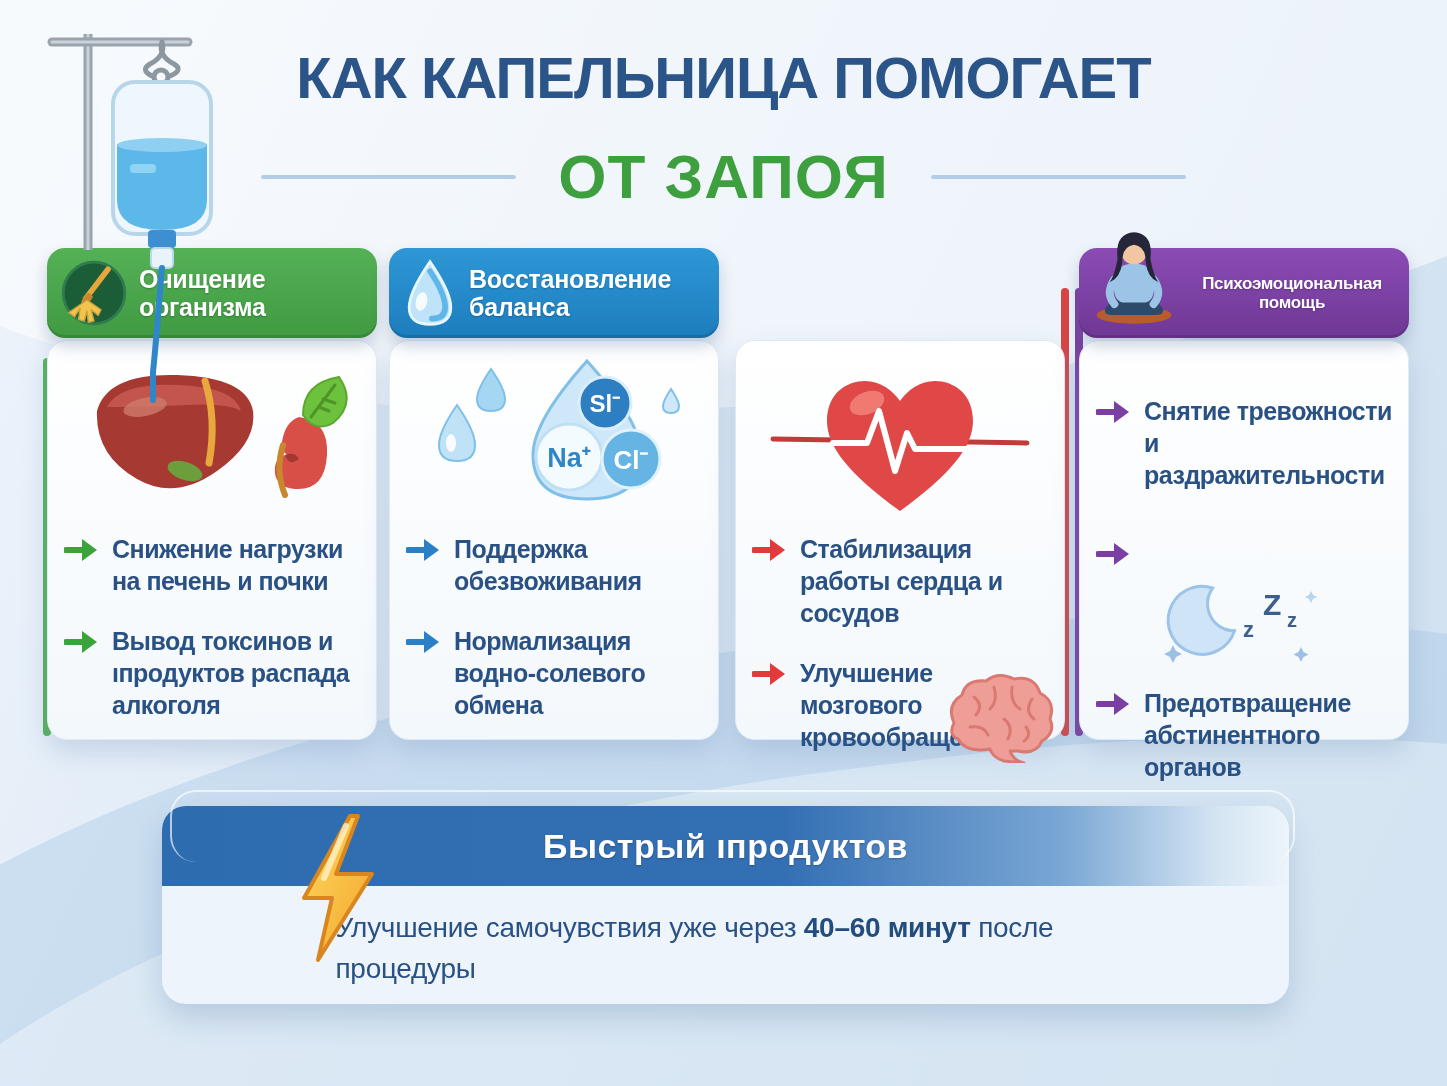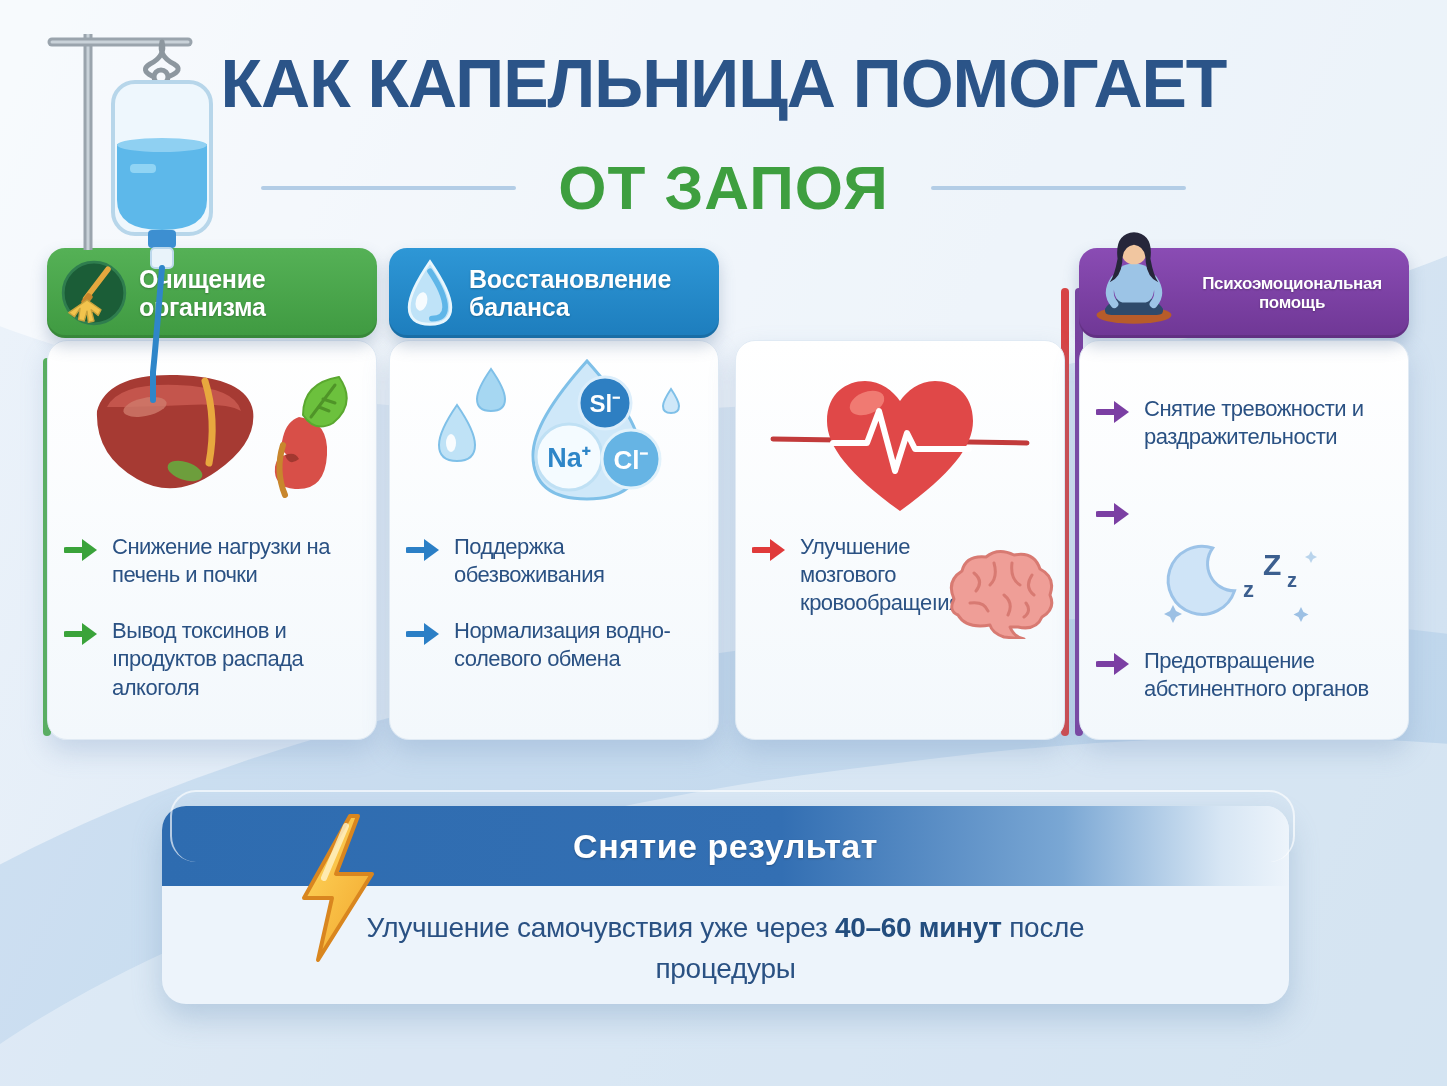--- a/index.html
+++ b/index.html
@@ -11,21 +11,21 @@
   
   .sweep1{position:absolute;left:-250px;top:-420px;width:2100px;height:820px;border-radius:50%;
     background:rgba(255,255,255,.55);transform:rotate(-6deg);}
   .sweep2{position:absolute;left:-300px;top:640px;width:2300px;height:900px;border-radius:48%;
     background:rgba(163,198,230,.38);transform:rotate(-7deg);}
   .sweep3{position:absolute;left:-200px;top:760px;width:2300px;height:900px;border-radius:48%;
     background:rgba(255,255,255,.35);transform:rotate(-7deg);}
 
   
   .title-wrap{position:absolute;left:0;right:0;top:44px;text-align:center;z-index:2;}
-  .title-line1{margin:0;font-size:68px;font-weight:bold;letter-spacing:-1px;color:#2b5488;}
+  .title-line1{margin:0;font-size:58px;font-weight:bold;letter-spacing:-1px;color:#2b5488;}
   .title-row2{display:flex;align-items:center;justify-content:center;gap:30px;margin-top:18px;}
   .title-dash{width:255px;height:4px;border-radius:3px;background:#b3cde6;}
   .title-line2{margin:12px;font-size:62px;font-weight:bold;letter-spacing:1px;color:#3e9f3f;}
 
   
   .col{position:absolute;top:248px;width:330px;height:492px;}
   .c0{left:47px}.c1{left:389px}.c2{left:735px}.c3{left:1079px}
   .col-head{position:relative;height:90px;border-radius:18px;display:flex;align-items:center;
     gap:10px;padding:6px 12px;box-sizing:border-box;z-index:3;
     box-shadow:0 8px 16px rgba(80,110,150,.30), inset 0 -3px 0 rgba(0,0,0,.12);}
@@ -43,38 +43,38 @@
     box-shadow:0 12px 26px rgba(110,145,185,.28);padding:10px 16px;box-sizing:border-box;z-index:2;}
   
   .c0::before,.c2::after,.c3::before{content:"";position:absolute;top:110px;bottom:4px;width:8px;
     border-radius:8px;z-index:1;}
   .c0::before{left:-4px;background:#57b258;}
   .c2::after{right:-4px;top:40px;background:#d94444;}
   .c3::before{left:-4px;top:40px;background:#7c3fa1;}
 
   .illus{display:block;margin:8px auto 14px;}
   .item{display:flex;gap:12px;margin:0 0 28px;}
-  .item p{margin:0;font-size:22px;font-weight:normal;letter-spacing:-0.5px;color:#2a5183;line-height:1.28;}
+  .item p{margin:0;font-size:25px;font-weight:bold;letter-spacing:-0.5px;color:#2a5183;line-height:1.28;}
   .arrow{flex:0 0 36px;margin-top:4px;}
   .c0 .arrow{color:#3aa33a}.c1 .arrow{color:#2b7fc6}.c2 .arrow{color:#e03a3a}.c3 .arrow{color:#7b3fa3}
   .item.rel{position:relative;padding-right:118px;}
   .brain-pos{position:absolute;right:-10px;top:14px;}
   .moon-pos{display:block;margin:-6px auto 16px;}
   .c3 .first{margin-top:44px;}
 
   
   .banner{position:absolute;left:162px;top:806px;width:1127px;height:198px;border-radius:24px;
     background:#edf4fb;box-shadow:0 14px 30px rgba(100,140,180,.32);z-index:2;}
   .banner::before{content:"";position:absolute;left:8px;right:-6px;top:-16px;height:70px;
     border-radius:26px;border:2px solid rgba(255,255,255,.65);border-bottom:none;pointer-events:none;}
   .banner-head{height:80px;border-radius:24px 24px 0 0;display:flex;align-items:center;justify-content:center;
     background:linear-gradient(90deg,#2e6cb0 0%,#336fb3 55%,#7aa7d4 80%,#d7e6f4 94%,#edf4fb 100%);}
   .banner-head h2{margin:0;color:#ffffff;font-size:34px;font-weight:bold;letter-spacing:.5px;
     text-shadow:0 1px 2px rgba(0,0,0,.25);}
-  .banner-body{padding-top:22px;text-align:center;}
+  .banner-body{padding-top:22px;}
   .banner-body p{margin:0 auto;max-width:780px;font-size:28px;letter-spacing:-0.3px;color:#2a5183;line-height:1.45;}
   .banner-body b{font-weight:bold;color:#234d7e;}
   .bolt{position:absolute;left:126px;top:6px;z-index:4;}
 
   .iv{position:absolute;left:30px;top:14px;z-index:6;}
 </style>
 </head>
 <body>
 
 <div class="poster">
@@ -201,20 +201,29 @@
   </section>
 
   <section class="col c2">
     <div class="col-card">
       <svg class="illus" width="290" height="160" viewBox="0 0 290 160">
         <line x1="18" y1="80" x2="272" y2="84" stroke="#c23b3b" stroke-width="5" stroke-linecap="round"></line>
         <path d="M145 152 C95 116 72 88 72 62 C72 34 92 22 110 22 C126 22 138 32 145 42 C152 32 164 22 180 22 C198 22 218 34 218 62 C218 88 195 116 145 152 Z" fill="#e04848"></path>
         <ellipse cx="112" cy="44" rx="18" ry="11" fill="#f07a72" transform="rotate(-22 112 44)"></ellipse>
         <polyline points="78,84 112,84 124,52 140,112 152,74 160,90 214,90" fill="none" stroke="#ffffff" stroke-width="6" stroke-linecap="round" stroke-linejoin="round"></polyline>
       </svg>
+      <div class="item">
+        <span class="arrow">
+          <svg width="34" height="26" viewBox="0 0 34 26">
+              <line x1="2" y1="13" x2="20" y2="13" stroke="currentColor" stroke-width="6" stroke-linecap="round"></line>
+              <path d="M18 2 L33 13 L18 24 Z" fill="currentColor"></path>
+            </svg>
+        </span>
+        <p>Стабилизация работы сердца и сосудов</p>
+      </div>
       <div class="item rel">
         <span class="arrow">
           <svg width="34" height="26" viewBox="0 0 34 26">
               <line x1="2" y1="13" x2="20" y2="13" stroke="currentColor" stroke-width="6" stroke-linecap="round"></line>
               <path d="M18 2 L33 13 L18 24 Z" fill="currentColor"></path>
             </svg>
         </span>
         <p>Улучшение мозгового кровообращеıия</p>
         <svg class="brain-pos" width="118" height="92" viewBox="0 0 118 92">
           <path d="M14 52 Q6 34 22 24 Q26 8 46 10 Q58 0 74 8 Q94 4 100 22 Q116 30 110 48 Q116 62 102 70 Q96 84 78 80 L70 80 Q74 90 84 92 L64 90 Q52 86 50 78 Q26 82 18 68 Q8 64 14 52 Z" fill="#ef9e97" stroke="#d87a72" stroke-width="3" stroke-linejoin="round"></path>
@@ -284,19 +293,19 @@
           <linearGradient id="gold" x1="0" y1="0" x2="1" y2="1">
             <stop offset="0" stop-color="#ffd95e"></stop>
               <stop offset="1" stop-color="#f2a52c"></stop>
           </linearGradient>
         </defs>
         <path d="M62 4 L70 4 L48 62 L84 62 L30 148 L44 86 L16 86 Z" fill="url(#gold)" stroke="#d9861f" stroke-width="4" stroke-linejoin="round"></path>
         <path d="M58 14 L36 66" stroke="#fff3c9" stroke-width="6" stroke-linecap="round" opacity=".8"></path>
       </svg>
     </span>
     <div class="banner-head">
-      <h2>Снятие результат</h2>
+      <h2>Быстрый ıпродуктов</h2>
     </div>
     <div class="banner-body">
       <p><span>Улучшение самочувствия уже через </span><b>40–60 минут</b><span> после процедуры</span></p>
     </div>
   </section>
 </div>
 
 </body></html>

